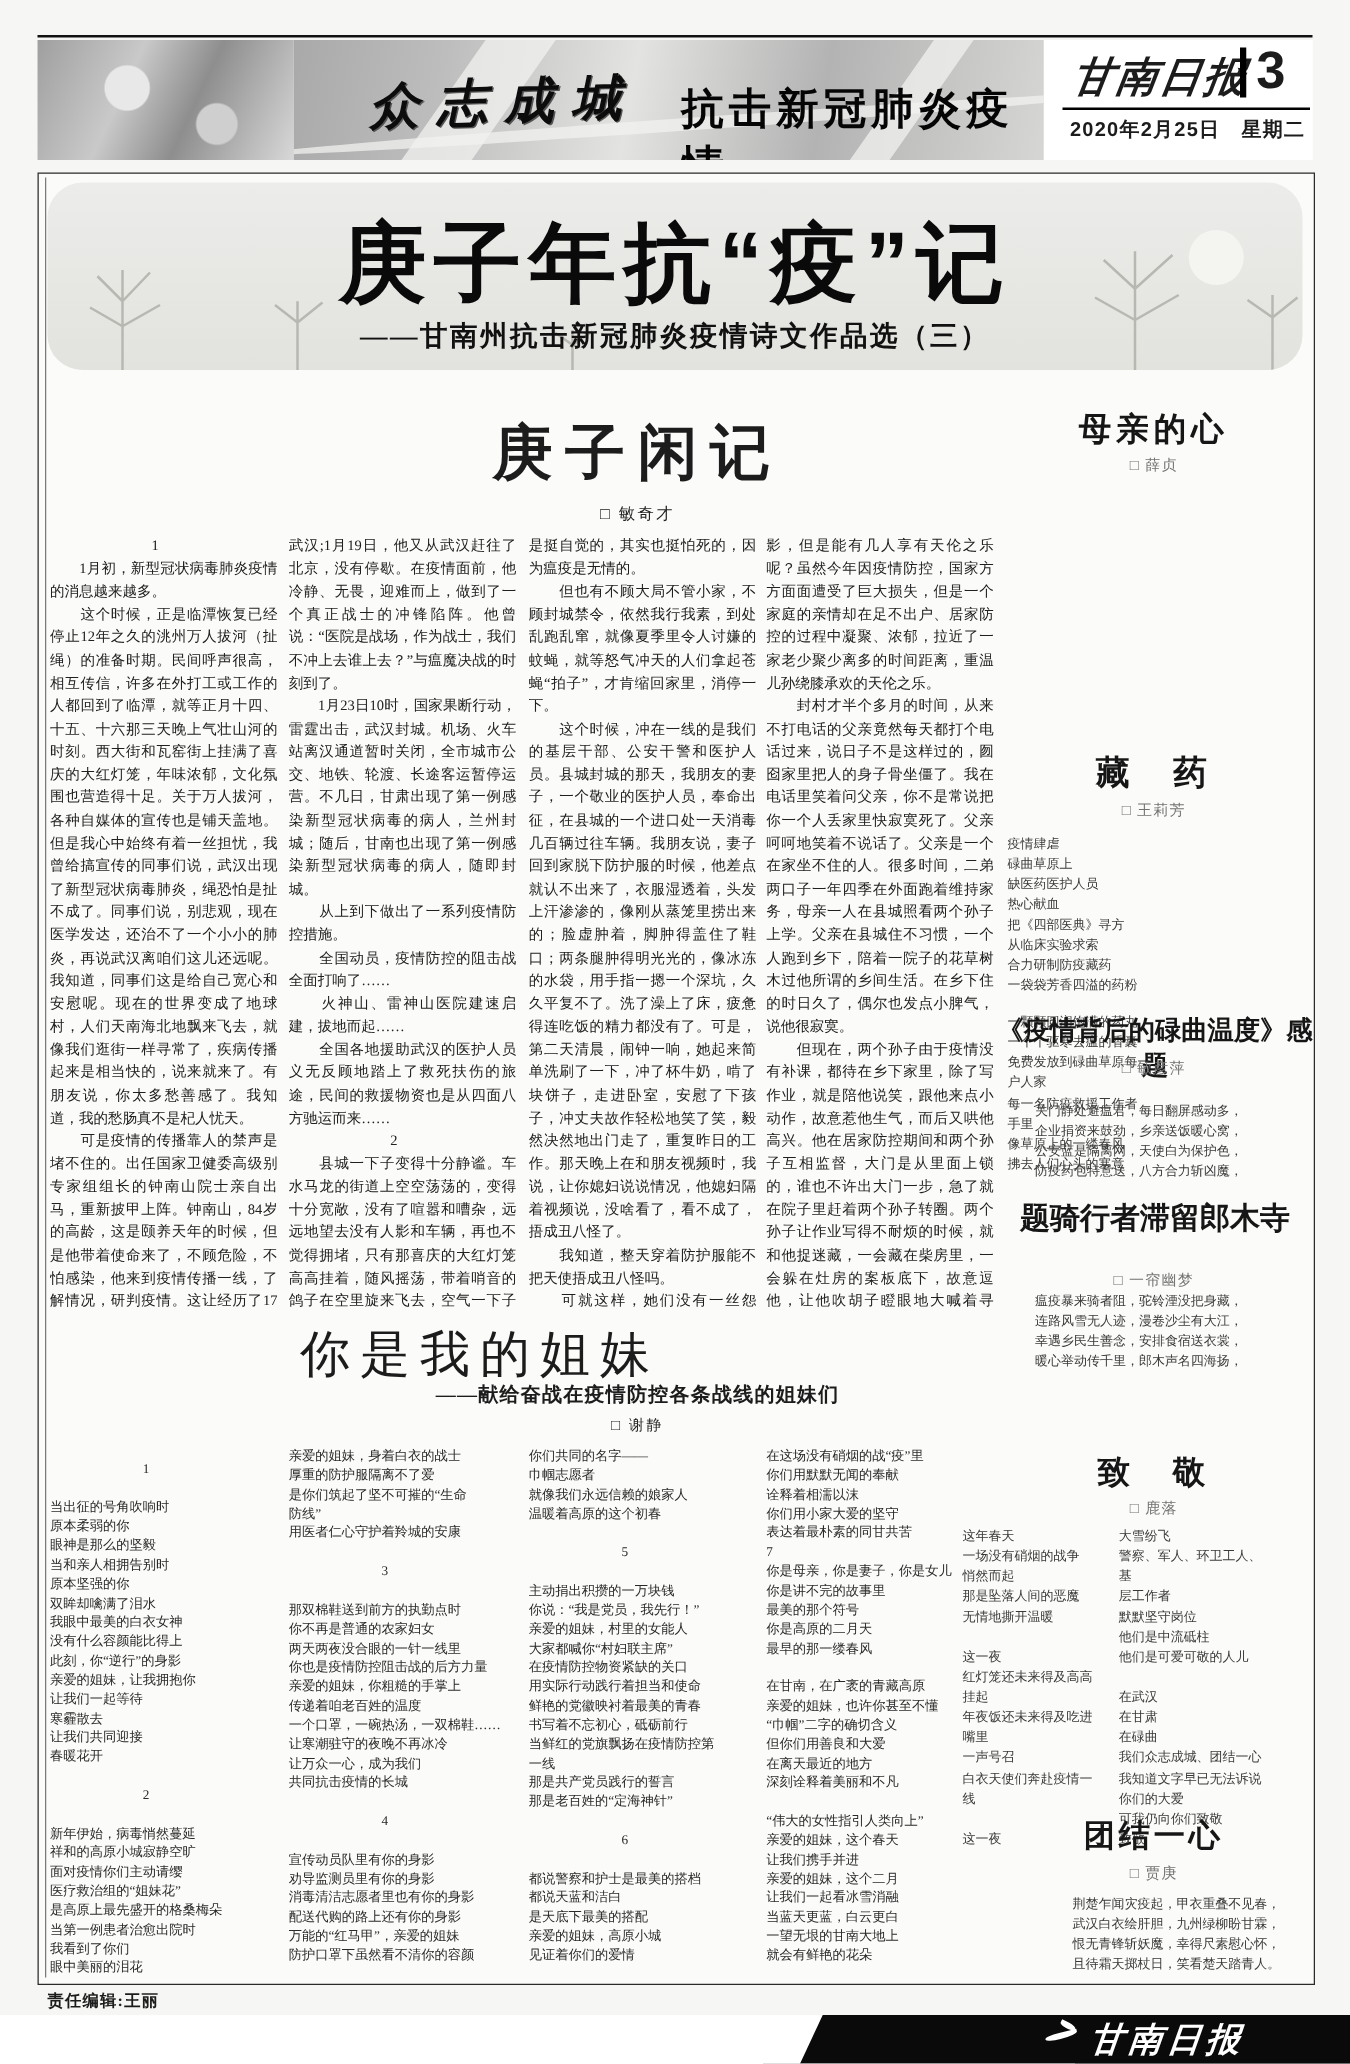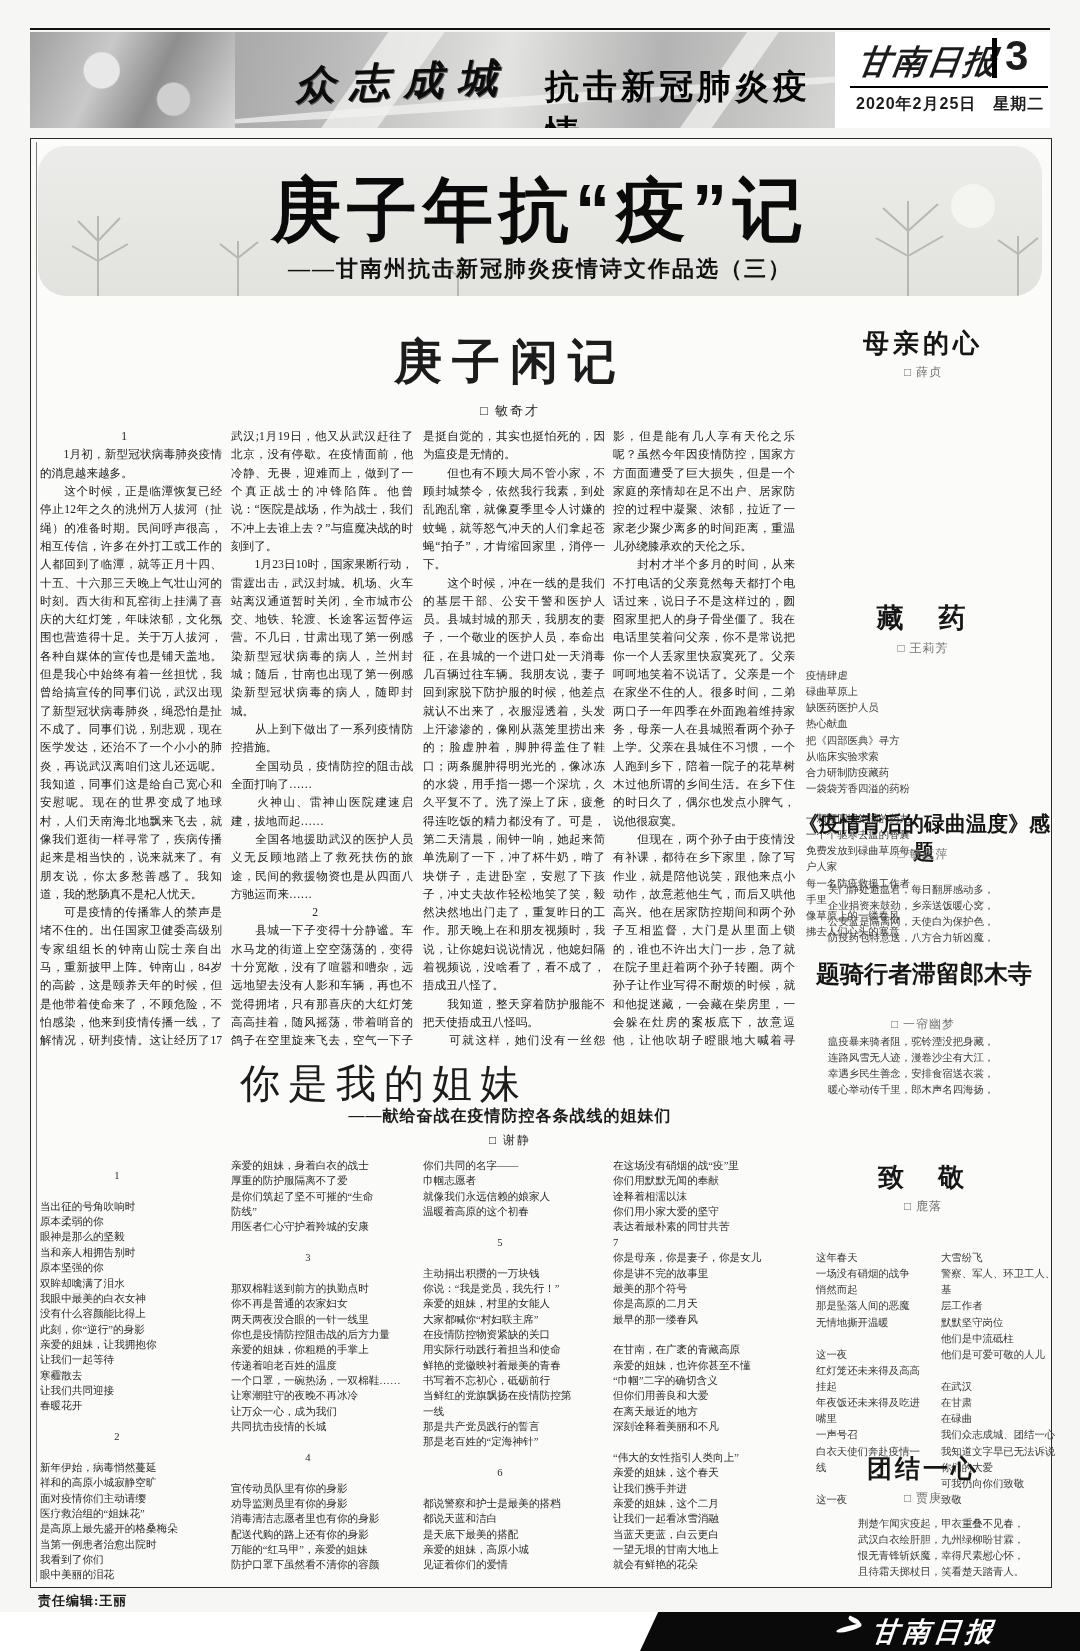--- a/index.html
+++ b/index.html
@@ -299,21 +299,21 @@
 
   <div class="poem-title" style="left:795px;top:958px;font-size:24px;width:258px;">题骑行者滞留郎木寺</div>
   <div class="poem-author" style="left:798px;top:996px;margin-top:20px;">□ 一帘幽梦</div>
   <div class="poem-body" style="left:828px;top:1034px;width:210px;">瘟疫暴来骑者阻，驼铃湮没把身藏，
 连路风雪无人迹，漫卷沙尘有大江，
 幸遇乡民生善念，安排食宿送衣裳，
 暖心举动传千里，郎木声名四海扬，</div>
 
   <div class="poem-title" style="left:798px;top:1160px;font-size:26px;letter-spacing:4px;">致　敬</div>
   <div class="poem-author" style="left:798px;top:1198px;">□ 鹿落</div>
-  <div class="poem-body poem-2col" style="left:816px;top:1222px;width:246px;margin-top:28px;">
+  <div class="poem-body poem-2col" style="left:770px;top:1222px;width:246px;">
     <div>这年春天
 一场没有硝烟的战争
 悄然而起
 那是坠落人间的恶魔
 无情地撕开温暖
 
 这一夜
 红灯笼还未来得及高高
 挂起
 年夜饭还未来得及吃进

